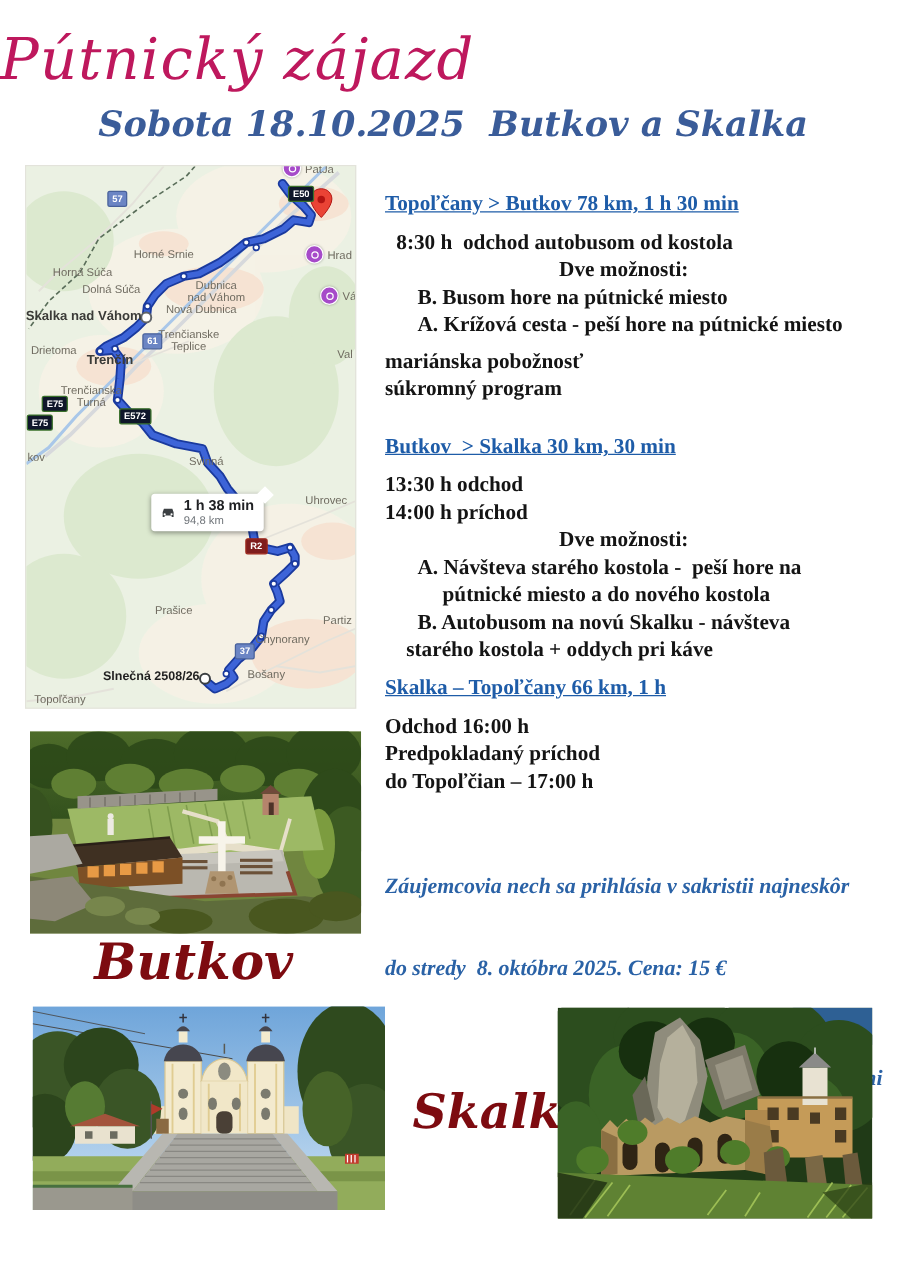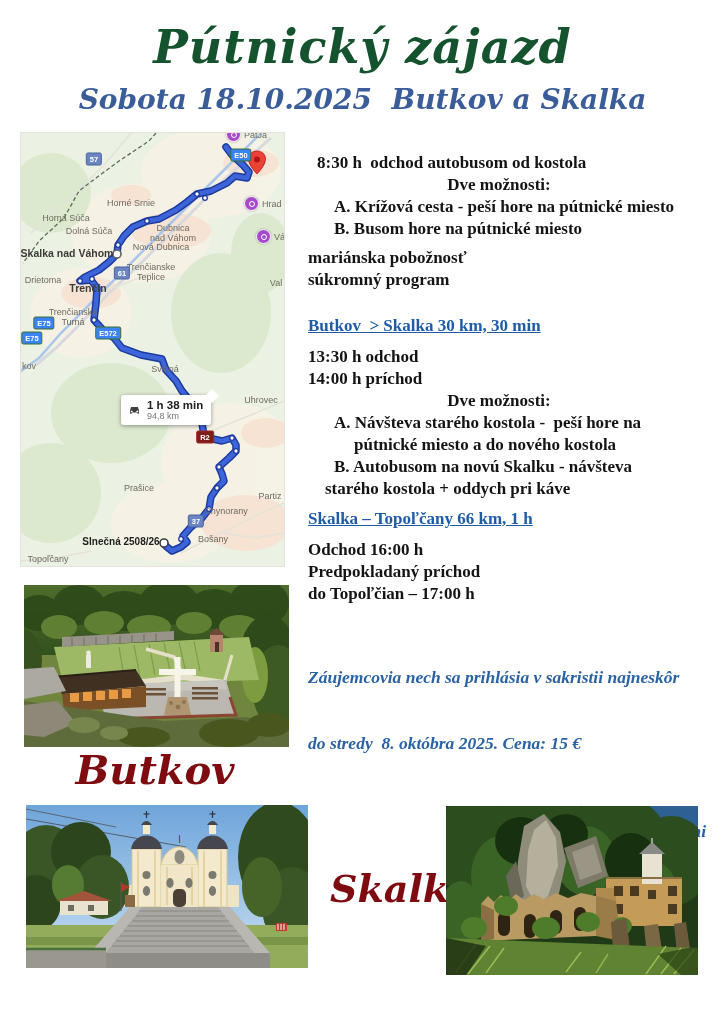--- a/index.html
+++ b/index.html
@@ -1,36 +1,36 @@
 <!DOCTYPE html>
 <html><head>
 <meta charset="utf-8">
 <style>
   html,body{margin:0;padding:0;background:#ffffff;}
   .page{position:relative;width:725px;height:1024px;background:#fff;overflow:hidden;
         font-family:"Liberation Serif",serif;}
   
-  .title{position:absolute;left:0;right:0;top:18px;text-align:center;
-         font-family:"DejaVu Serif",serif;font-style:italic;font-weight:bold;
-         font-size:46px;line-height:58px;color:#14532d;letter-spacing:1px;}
+  .title{position:absolute;left:0;right:0;top:18px;
+         font-family:"DejaVu Serif",serif;font-style:italic;font-weight:normal;
+         font-size:46px;line-height:58px;color:#be185d;letter-spacing:1px;}
   .subtitle{position:absolute;left:0;right:0;top:80px;text-align:center;
          font-family:"DejaVu Serif",serif;font-style:italic;font-weight:bold;
          font-size:28px;line-height:40px;color:#3A5C99;white-space:pre;}
   
   .map{position:absolute;left:20px;top:132px;width:263px;height:433px;
        background:#EBF1E3;overflow:hidden;border:1px solid #E3E3DB;}
   .map svg.bg{position:absolute;left:0;top:0;}
   .town{position:absolute;transform:translateX(-50%);font-family:"Liberation Sans",sans-serif;
         font-size:9px;line-height:10px;color:#6F6B60;white-space:pre-line;text-align:center;}
   .town.big{font-weight:bold;color:#3B3B38;font-size:10.5px;white-space:nowrap;}
   .town.start{font-weight:bold;color:#1f1f1f;font-size:10px;white-space:nowrap;}
   .shield{position:absolute;transform:translate(-50%,-50%);font-family:"Liberation Sans",sans-serif;
         font-weight:bold;font-size:7.5px;line-height:9px;color:#fff;padding:1px 3px;border-radius:2px;}
   .shield.blue{background:#6B85C4;border:1px solid #48619B;}
-  .shield.green{background:#3b82f6;border:1px solid #39702A;}
+  .shield.green{background:#0f172a;border:1px solid #39702A;}
   .shield.red{background:#7f1d1d;border:1px solid #9E2A1E;}
   .poi{position:absolute;display:flex;align-items:center;gap:3px;}
   .poi-dot{width:13px;height:13px;border-radius:50%;background:#A64AC9;border:1.5px solid #fff;
         box-shadow:0 0 2px rgba(0,0,0,.35);position:relative;flex:0 0 auto;}
   .poi-dot::after{content:"";position:absolute;left:3.5px;top:3.5px;width:6px;height:6px;
         border:1.5px solid #fff;border-radius:50%;box-sizing:border-box;}
   .poi-label{font-family:"Liberation Sans",sans-serif;font-style:normal;font-size:9px;color:#6F6B60;}
   .infobox{position:absolute;left:100px;top:262px;background:#fff;border-radius:3px;
         box-shadow:0 1px 4px rgba(0,0,0,.4);padding:4px 8px 4px 6px;display:flex;align-items:center;gap:5px;}
   .infobox::after{content:"";position:absolute;right:-6px;top:-4px;width:10px;height:10px;background:#fff;
@@ -206,26 +206,27 @@
       </svg>
       <span class="txt">
         <span class="dur">1 h 38 min</span>
         <span class="dist">94,8 km</span>
       </span>
     </div>
   </div>
 
   <div class="col">
     <div class="sec sec1">
+      <div class="sec-h">Topoľčany &gt; Butkov 78 km, 1 h 30 min</div>
       <div>
 
       <div class="ln ind1">8:30 h  odchod autobusom od kostola</div>
           <div class="ln center">Dve možnosti:</div>
+          <div class="ln ind2">B. Busom hore na pútnické miesto</div>
           <div class="ln ind2">A. Krížová cesta - peší hore na pútnické miesto</div>
-          <div class="ln ind2">B. Busom hore na pútnické miesto</div>
           <div class="ln gap">mariánska pobožnosť</div>
           <div class="ln">súkromný program</div>
         </div>
     </div>
     <div class="sec sec2">
       <div class="sec-h">Butkov  &gt; Skalka 30 km, 30 min</div>
       <div>
 
       <div class="ln">13:30 h odchod</div>
           <div class="ln">14:00 h príchod</div>

